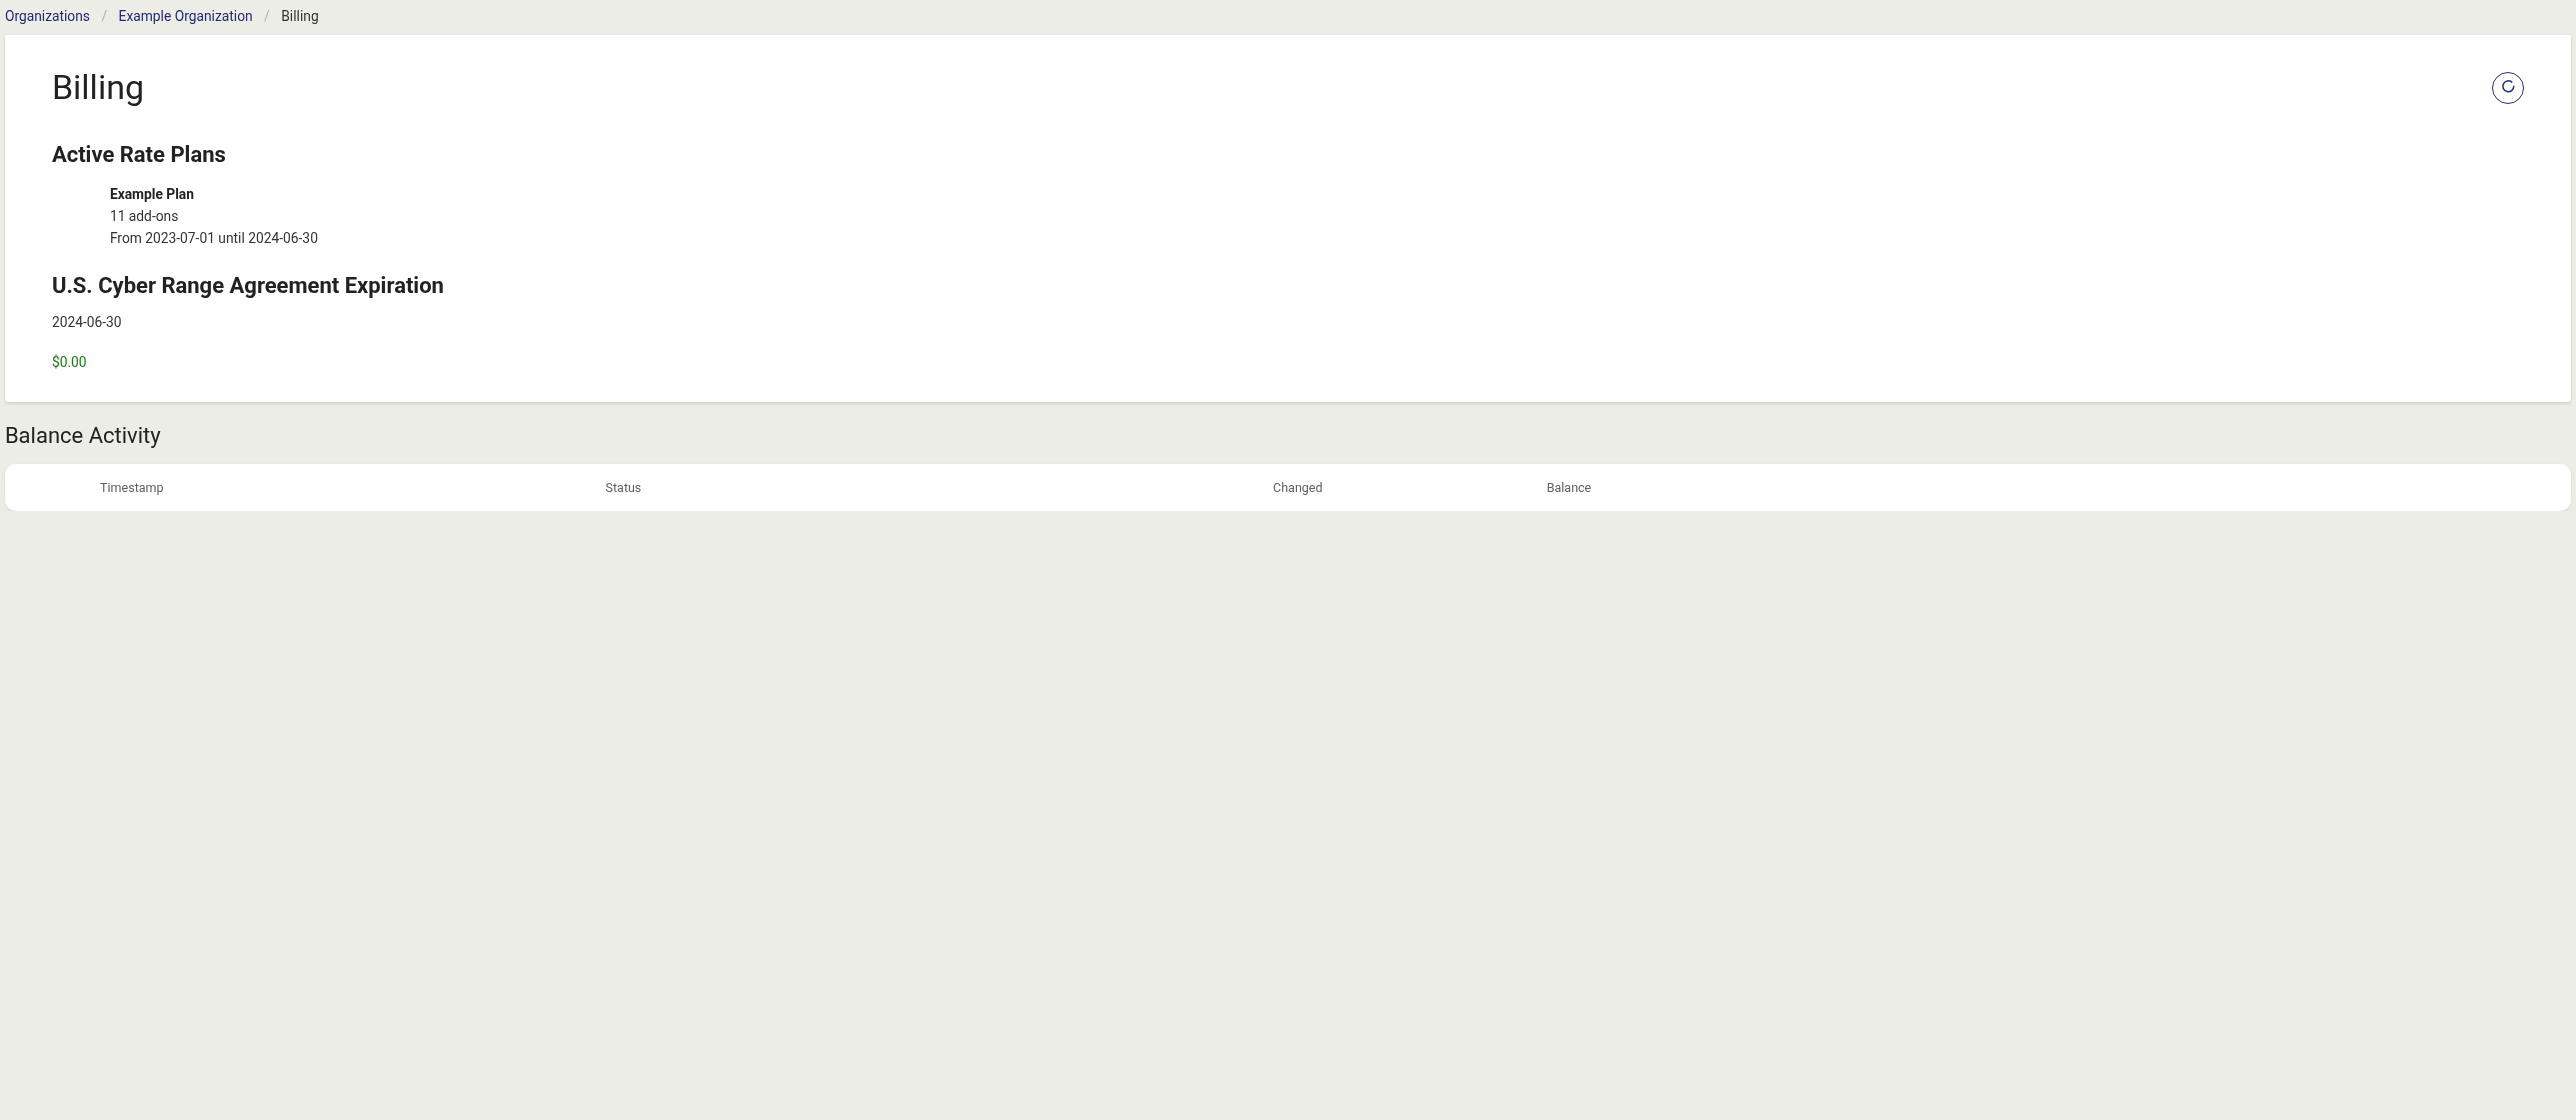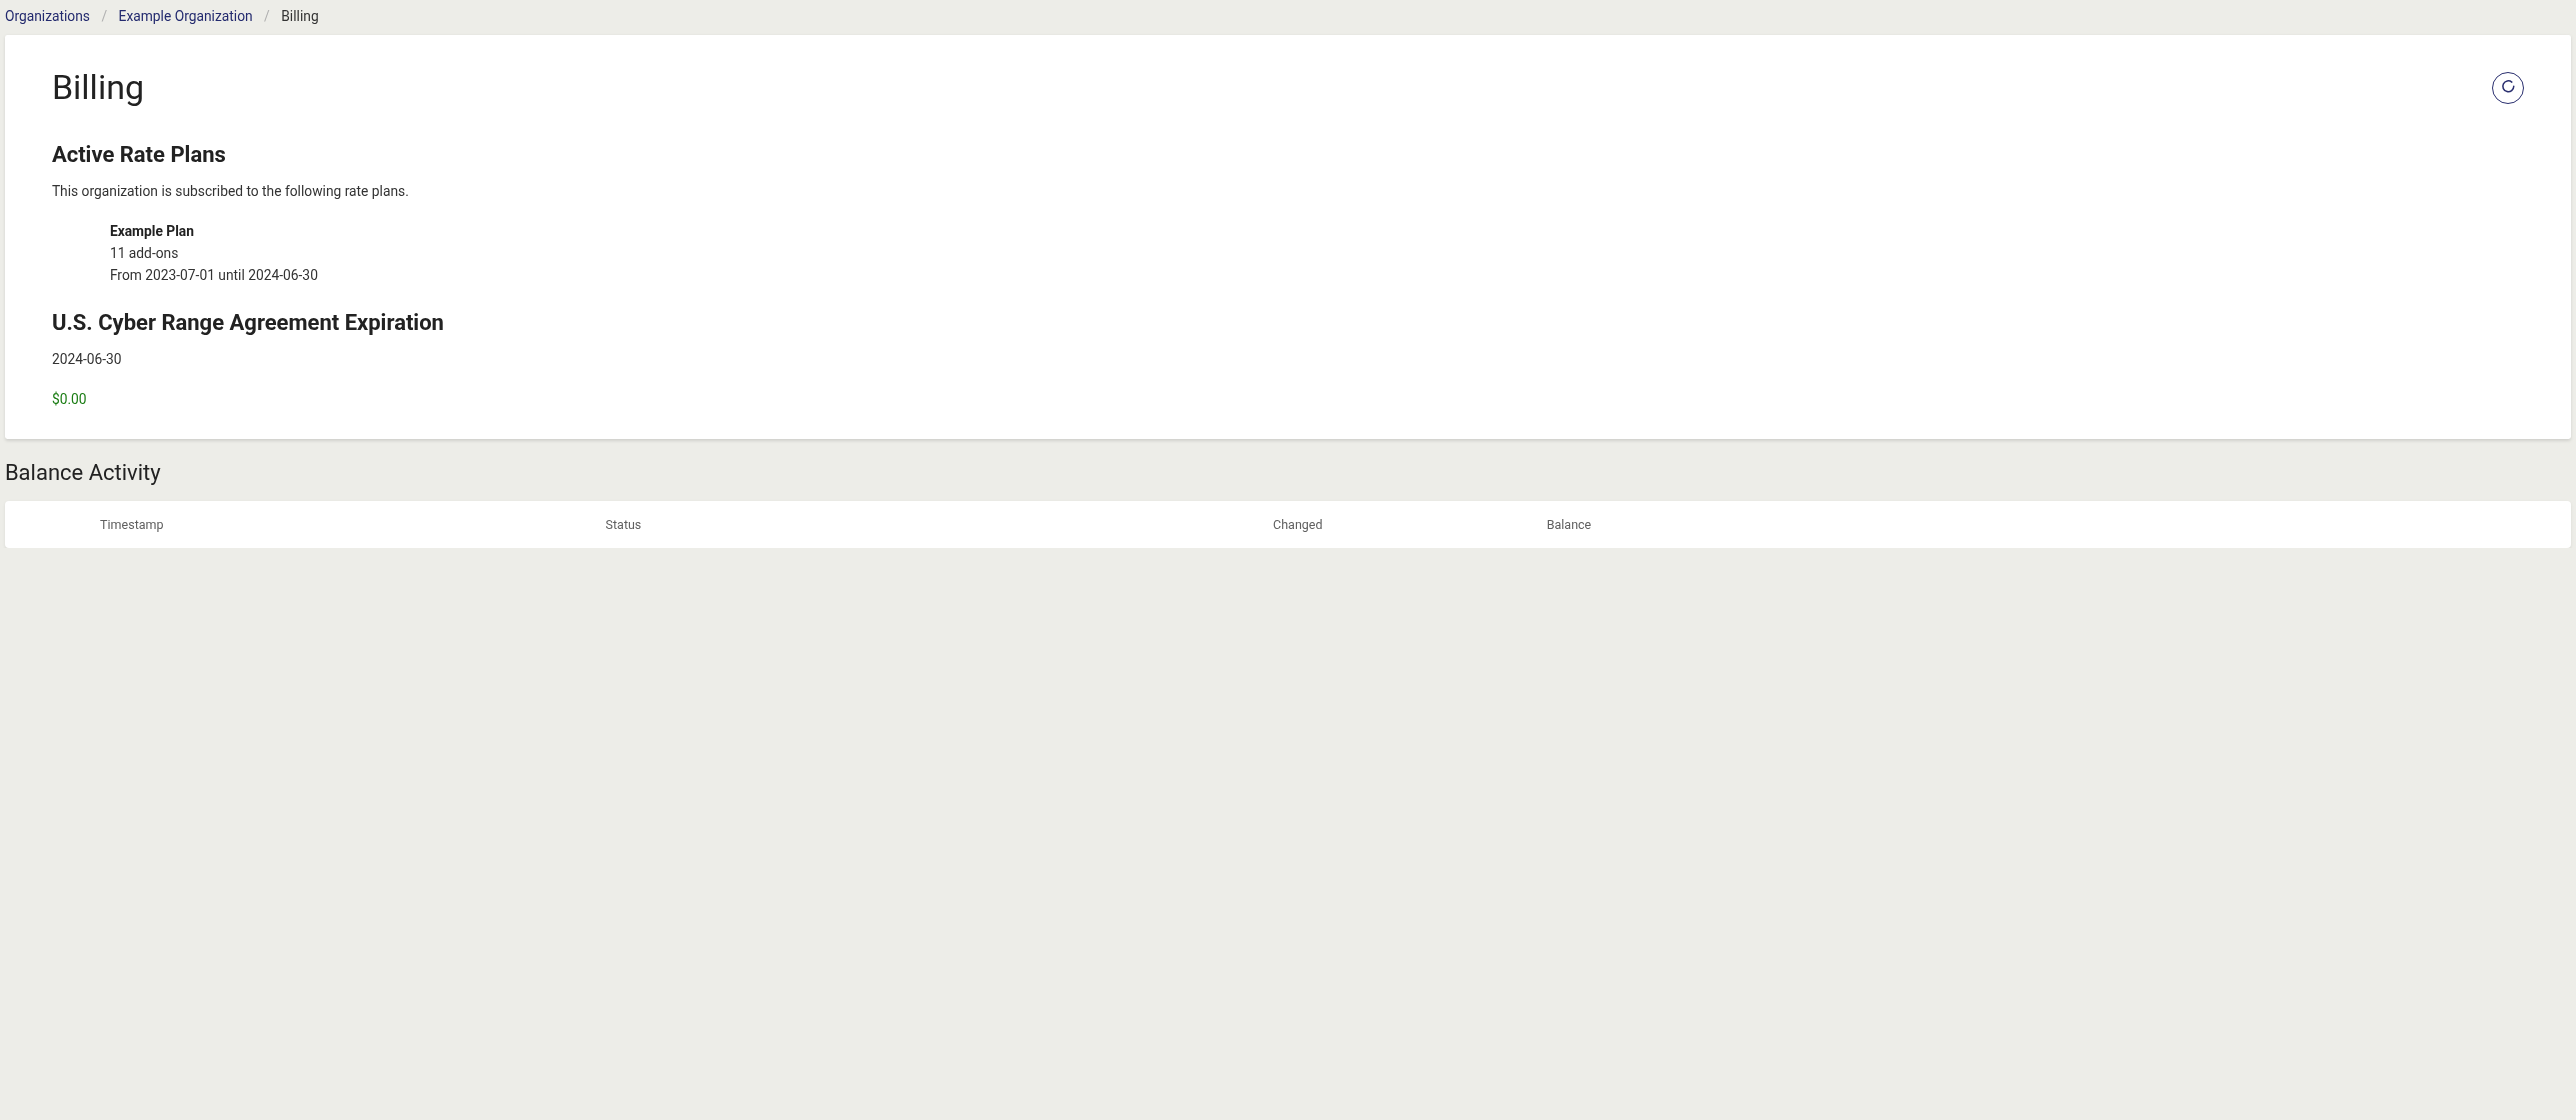--- a/index.html
+++ b/index.html
@@ -96,21 +96,21 @@
       margin-bottom: 24px;
     }
     .balance-activity-heading {
       font-size: 22px;
       font-weight: 400;
       color: #222;
       margin: 21px 4.9px 16px 4.9px;
     }
     .table-card {
       background: #fff;
-      border-radius: 4px;
+      border-radius: 11px;
       margin: 0 4.9px;
       box-shadow: 0 1.6px 3.2px rgba(0,0,0,0.08);
     }
     .table-head {
       display: flex;
       padding: 16px 19.4px;
       font-size: 12.5px;
       color: #606060;
     }
     .col-expand { width: 3%; }
@@ -138,21 +138,20 @@
       <span>
         <svg viewBox="0 0 24 24" fill="none" stroke="currentColor" stroke-width="2.5" stroke-linecap="round" stroke-linejoin="round">
           <path d="M21 12a9 9 0 1 1-3.2-6.9"></path>
           <polyline points="21 3 21 9 15 9" style="display:none"></polyline>
         </svg>
       </span>
     </button>
   </div>
 
   <h2 class="section-heading">Active Rate Plans</h2>
-  <p class="section-sub">This organization is subscribed to the following rate plans.</p>
 
   <div class="plan-block">
     <div class="plan-name">Example Plan</div>
     <div>11 add-ons</div>
     <div>From 2023-07-01 until 2024-06-30</div>
   </div>
 
   <h2 class="section-heading">U.S. Cyber Range Agreement Expiration</h2>
   <p class="exp-date">2024-06-30</p>
 

